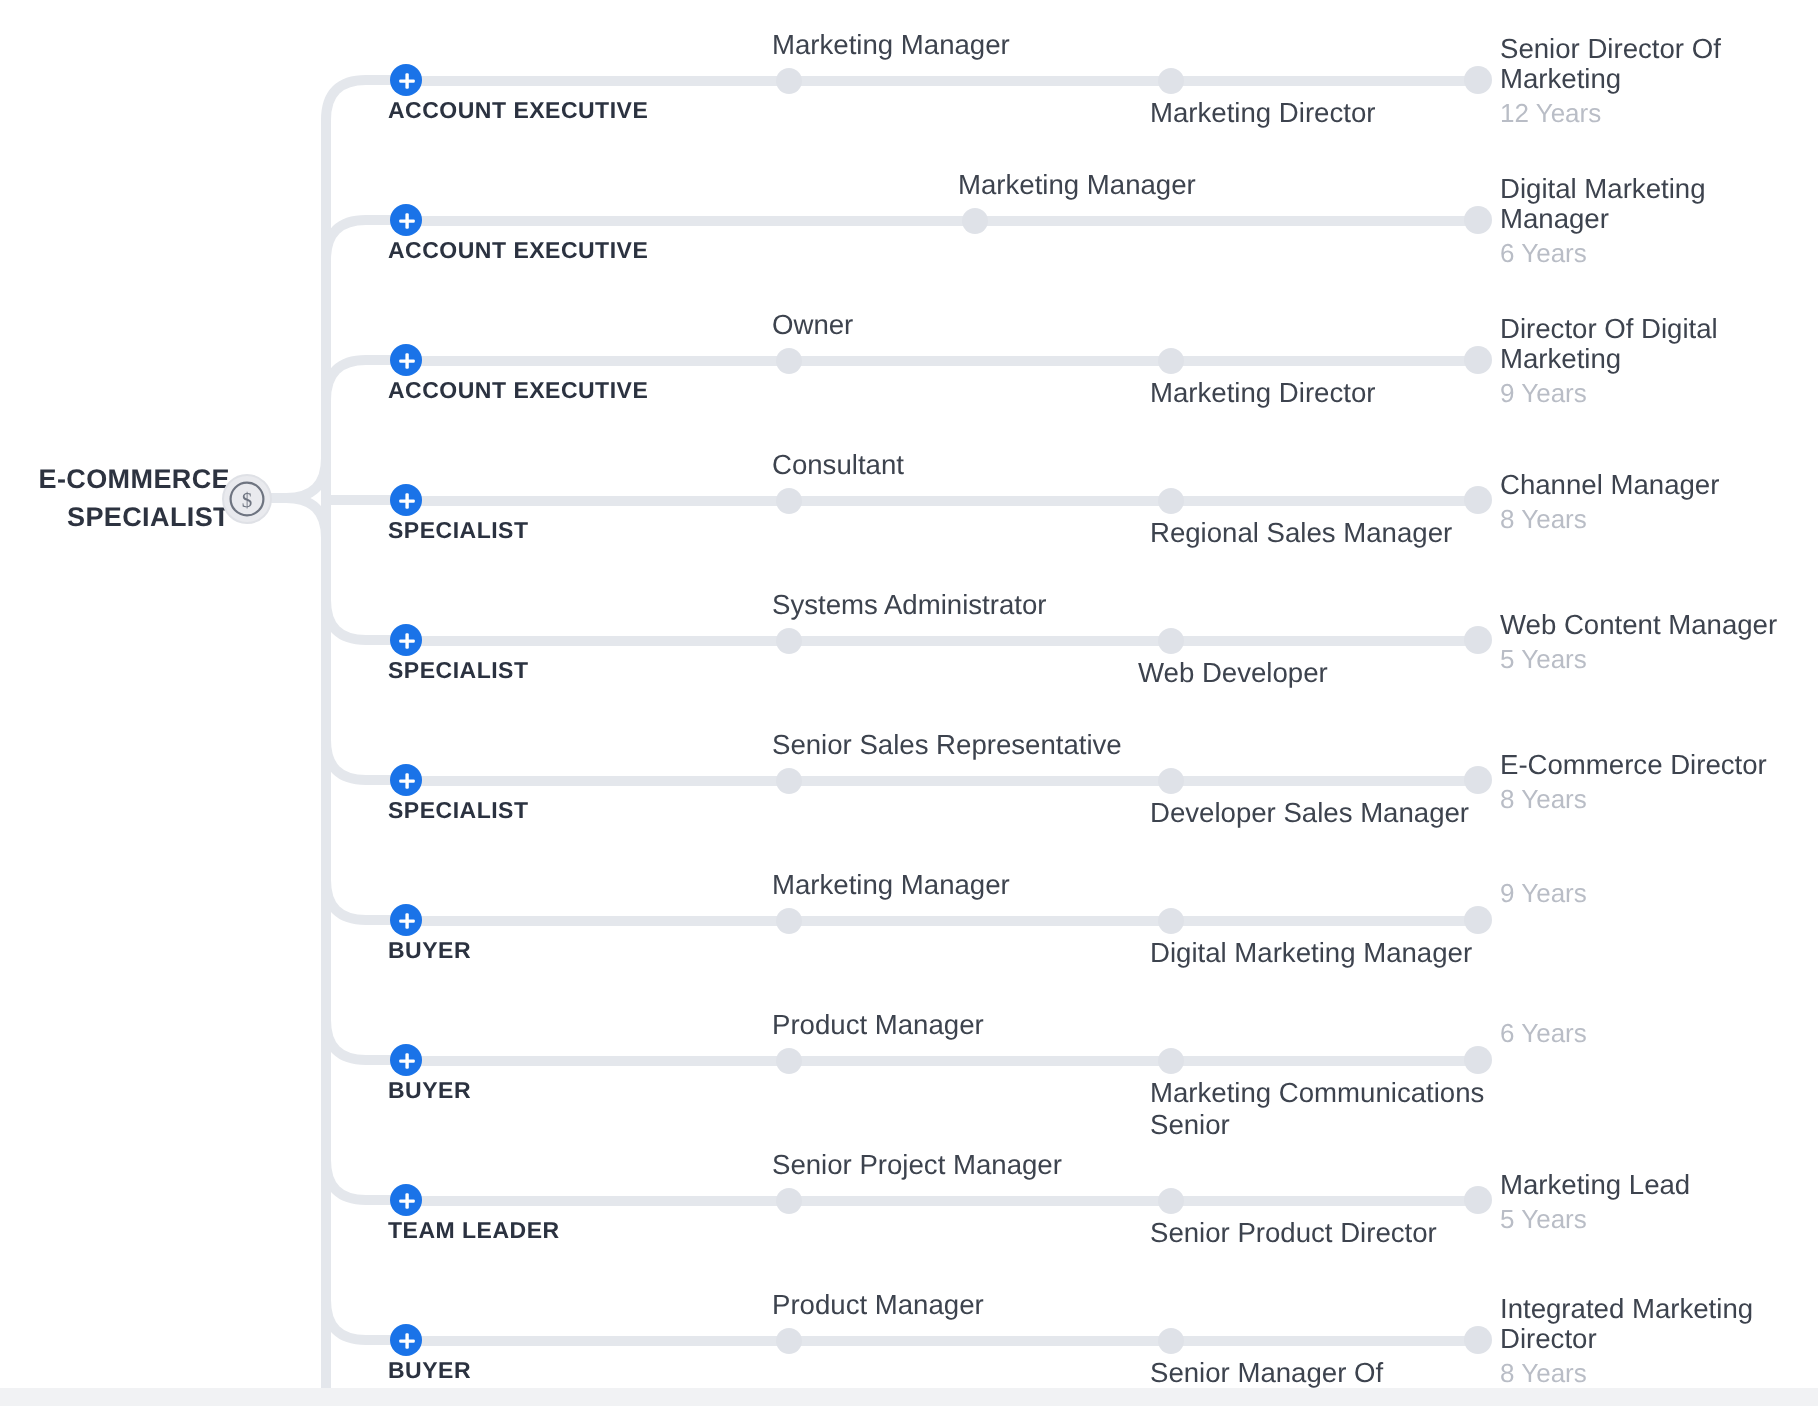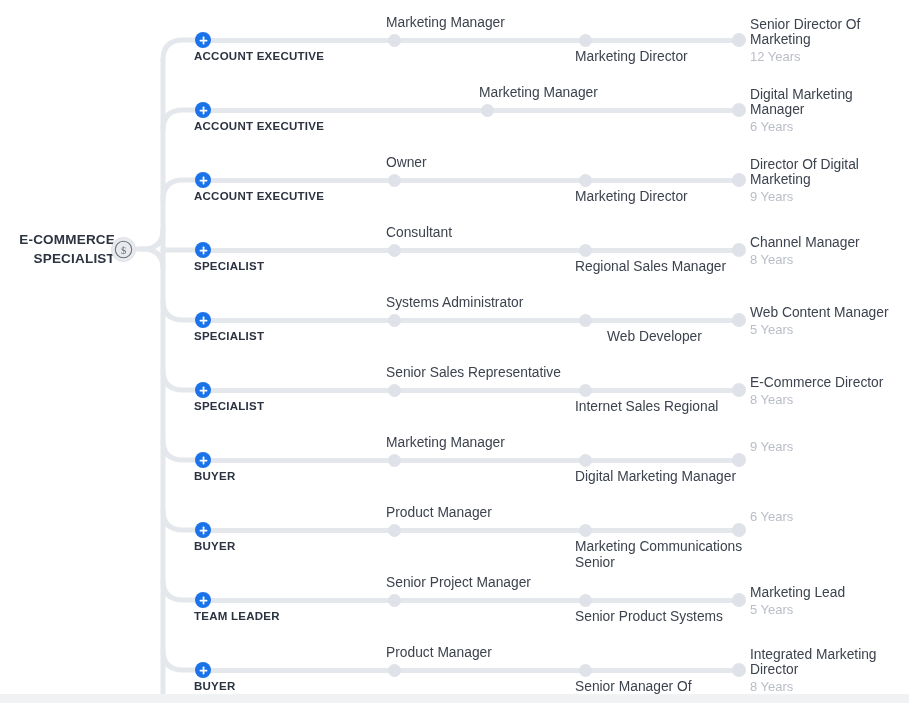--- a/index.html
+++ b/index.html
@@ -258,40 +258,40 @@
         <div class="node-plus" style="left: 203px;">
           <svg width="9" height="9" viewBox="0 0 9 9">
             <rect x="3.7" y="0.6" width="1.7" height="7.8" rx="0.6" fill="#fff"></rect>
             <rect x="0.6" y="3.7" width="7.8" height="1.7" rx="0.6" fill="#fff"></rect>
           </svg>
         </div>
         <div class="stage-label" style="left: 194px;">SPECIALIST</div>
         <div class="node-dot" style="left: 394px;"></div>
         <div class="title-above" style="left: 386px;">Systems Administrator</div>
         <div class="node-dot" style="left: 585px;"></div>
-        <div class="title-below nowrap" style="left: 607px; text-align: center;">Web Developer</div>
+        <div class="title-below nowrap" style="left: 569px; text-align: center;">Web Developer</div>
         <div class="node-dot end" style="left: 739px;"></div>
         <div class="terminal" style="top: -15.5px;">
           <div class="t-title">Web Content Manager</div>
           <div class="t-years">5 Years</div>
         </div>
       </div>
       <div class="row" style="top: 390px;">
         <div class="track" style="left: 203px; width: 536px;"></div>
         <div class="node-plus" style="left: 203px;">
           <svg width="9" height="9" viewBox="0 0 9 9">
             <rect x="3.7" y="0.6" width="1.7" height="7.8" rx="0.6" fill="#fff"></rect>
             <rect x="0.6" y="3.7" width="7.8" height="1.7" rx="0.6" fill="#fff"></rect>
           </svg>
         </div>
         <div class="stage-label" style="left: 194px;">SPECIALIST</div>
         <div class="node-dot" style="left: 394px;"></div>
         <div class="title-above" style="left: 386px;">Senior Sales Representative</div>
         <div class="node-dot" style="left: 585px;"></div>
-        <div class="title-below nowrap" style="left: 575px;">Internet Sales Regional</div>
+        <div class="title-below nowrap" style="left: 575px;">Developer Sales Manager</div>
         <div class="node-dot end" style="left: 739px;"></div>
         <div class="terminal" style="top: -15.5px;">
           <div class="t-title">E-Commerce Director</div>
           <div class="t-years">8 Years</div>
         </div>
       </div>
       <div class="row" style="top: 460px;">
         <div class="track" style="left: 203px; width: 536px;"></div>
         <div class="node-plus" style="left: 203px;">
           <svg width="9" height="9" viewBox="0 0 9 9">
@@ -332,21 +332,21 @@
         <div class="node-plus" style="left: 203px;">
           <svg width="9" height="9" viewBox="0 0 9 9">
             <rect x="3.7" y="0.6" width="1.7" height="7.8" rx="0.6" fill="#fff"></rect>
             <rect x="0.6" y="3.7" width="7.8" height="1.7" rx="0.6" fill="#fff"></rect>
           </svg>
         </div>
         <div class="stage-label" style="left: 194px;">TEAM LEADER</div>
         <div class="node-dot" style="left: 394px;"></div>
         <div class="title-above" style="left: 386px;">Senior Project Manager</div>
         <div class="node-dot" style="left: 585px;"></div>
-        <div class="title-below nowrap" style="left: 575px;">Senior Product Systems</div>
+        <div class="title-below nowrap" style="left: 575px;">Senior Product Director</div>
         <div class="node-dot end" style="left: 739px;"></div>
         <div class="terminal" style="top: -15.5px;">
           <div class="t-title">Marketing Lead</div>
           <div class="t-years">5 Years</div>
         </div>
       </div>
       <div class="row" style="top: 670px;">
         <div class="track" style="left: 203px; width: 536px;"></div>
         <div class="node-plus" style="left: 203px;">
           <svg width="9" height="9" viewBox="0 0 9 9">

